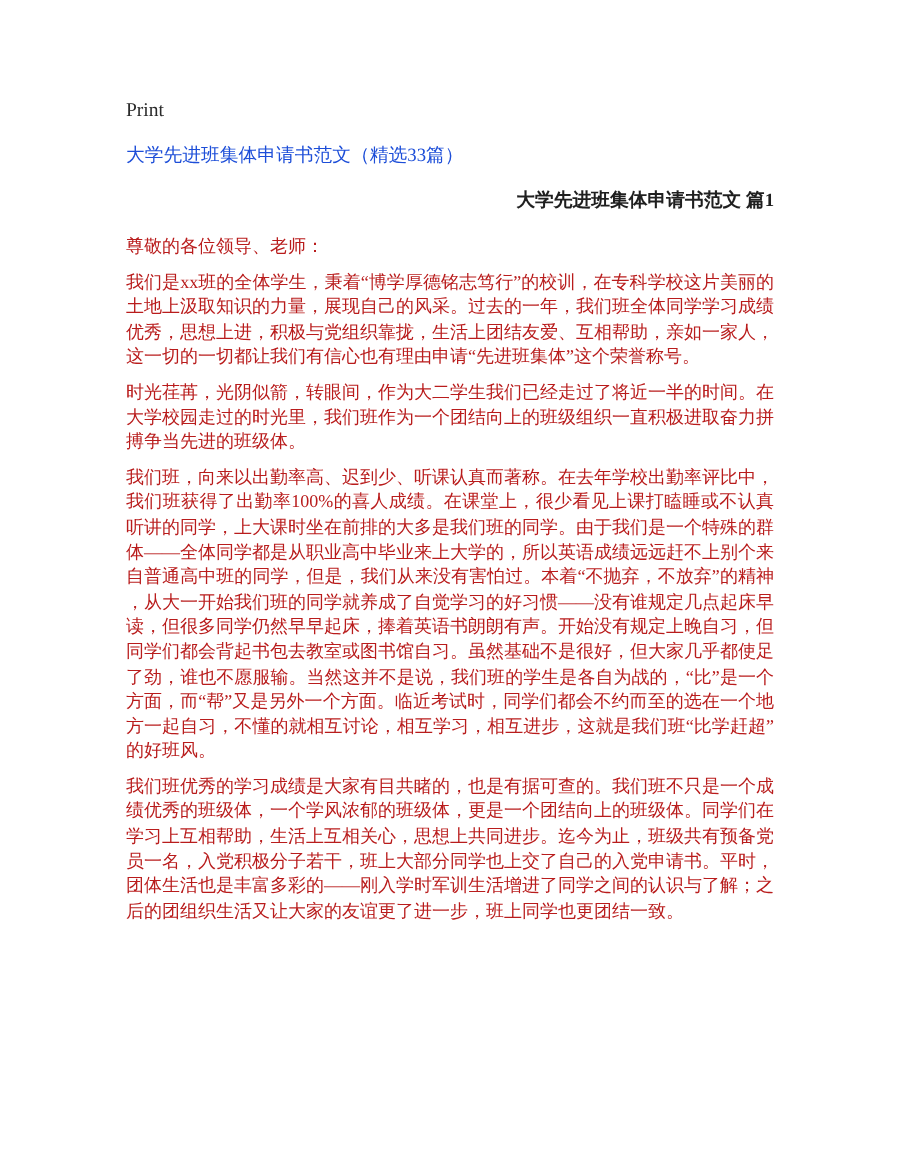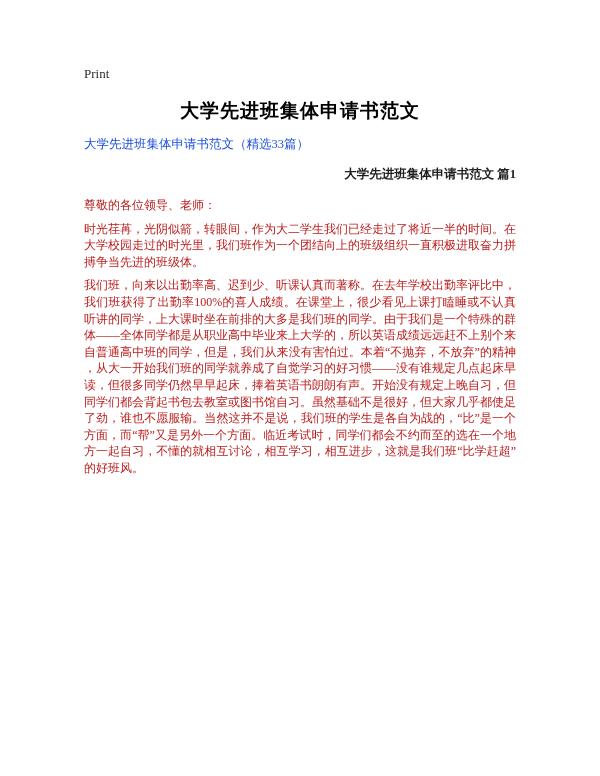--- a/index.html
+++ b/index.html
@@ -61,28 +61,29 @@
     margin-top: 15px;
   }
 </style>
 </head>
 <body>
 
 <div class="page">
 
   <div class="print-label">Print</div>
 
-  <h1 class="doc-title">大学先进班集体申请书范文</h1>
 
   <div class="doc-subtitle">大学先进班集体申请书范文（精选33篇）</div>
 
   <div class="section-heading">大学先进班集体申请书范文 篇1</div>
 
   <p class="body-para first">尊敬的各位领导、老师：</p>
 
+  <p class="body-para">我们是xx班的全体学生，秉着“博学厚德铭志笃行”的校训，在专科学校这片美丽的土地上汲取知识的力量，展现自己的风采。过去的一年，我们班全体同学学习成绩优秀，思想上进，积极与党组织靠拢，生活上团结友爱、互相帮助，亲如一家人，这一切的一切都让我们有信心也有理由申请“先进班集体”这个荣誉称号。</p>
 
   <p class="body-para">时光荏苒，光阴似箭，转眼间，作为大二学生我们已经走过了将近一半的时间。在大学校园走过的时光里，我们班作为一个团结向上的班级组织一直积极进取奋力拼搏争当先进的班级体。</p>
 
   <p class="body-para">我们班，向来以出勤率高、迟到少、听课认真而著称。在去年学校出勤率评比中，我们班获得了出勤率100%的喜人成绩。在课堂上，很少看见上课打瞌睡或不认真听讲的同学，上大课时坐在前排的大多是我们班的同学。由于我们是一个特殊的群体——全体同学都是从职业高中毕业来上大学的，所以英语成绩远远赶不上别个来自普通高中班的同学，但是，我们从来没有害怕过。本着“不抛弃，不放弃”的精神，从大一开始我们班的同学就养成了自觉学习的好习惯——没有谁规定几点起床早读，但很多同学仍然早早起床，捧着英语书朗朗有声。开始没有规定上晚自习，但同学们都会背起书包去教室或图书馆自习。虽然基础不是很好，但大家几乎都使足了劲，谁也不愿服输。当然这并不是说，我们班的学生是各自为战的，“比”是一个方面，而“帮”又是另外一个方面。临近考试时，同学们都会不约而至的选在一个地方一起自习，不懂的就相互讨论，相互学习，相互进步，这就是我们班“比学赶超”的好班风。</p>
 
+  <p class="body-para">我们班优秀的学习成绩是大家有目共睹的，也是有据可查的。我们班不只是一个成绩优秀的班级体，一个学风浓郁的班级体，更是一个团结向上的班级体。同学们在学习上互相帮助，生活上互相关心，思想上共同进步。迄今为止，班级共有预备党员一名，入党积极分子若干，班上大部分同学也上交了自己的入党申请书。平时，团体生活也是丰富多彩的——刚入学时军训生活增进了同学之间的认识与了解；之后的团组织生活又让大家的友谊更了进一步，班上同学也更团结一致。</p>
 
 
 </div>
 
 </body></html>

